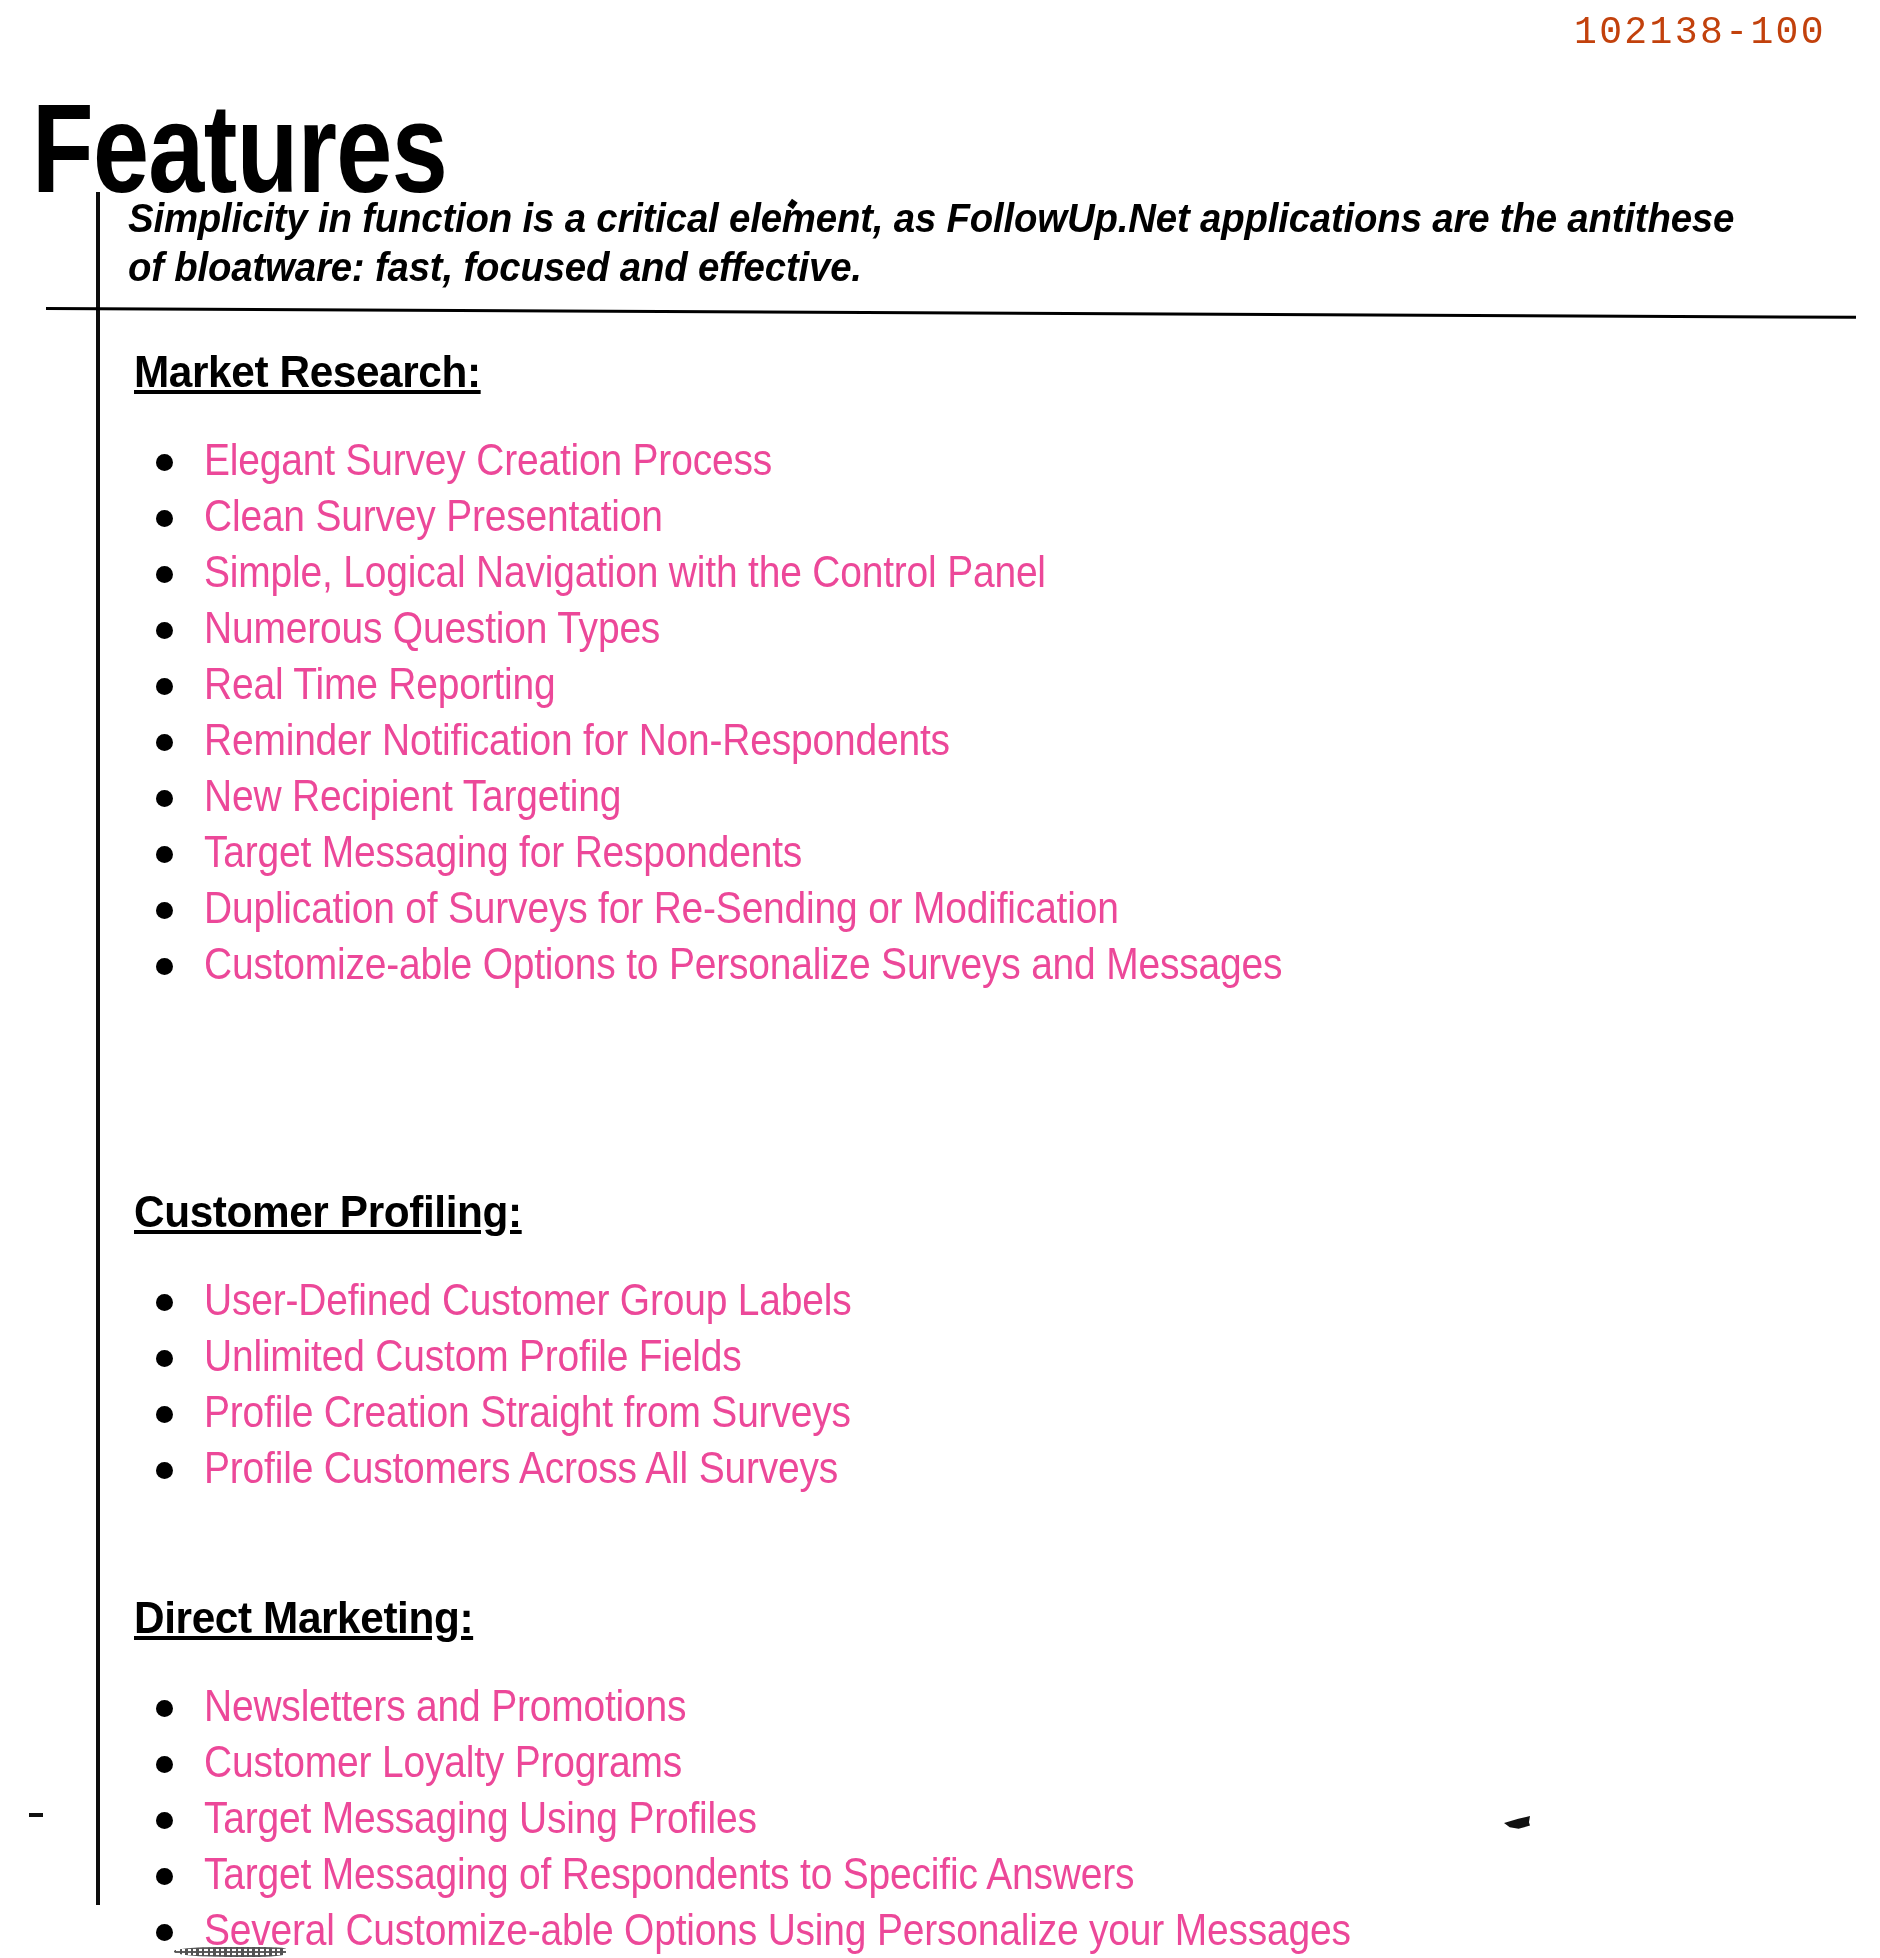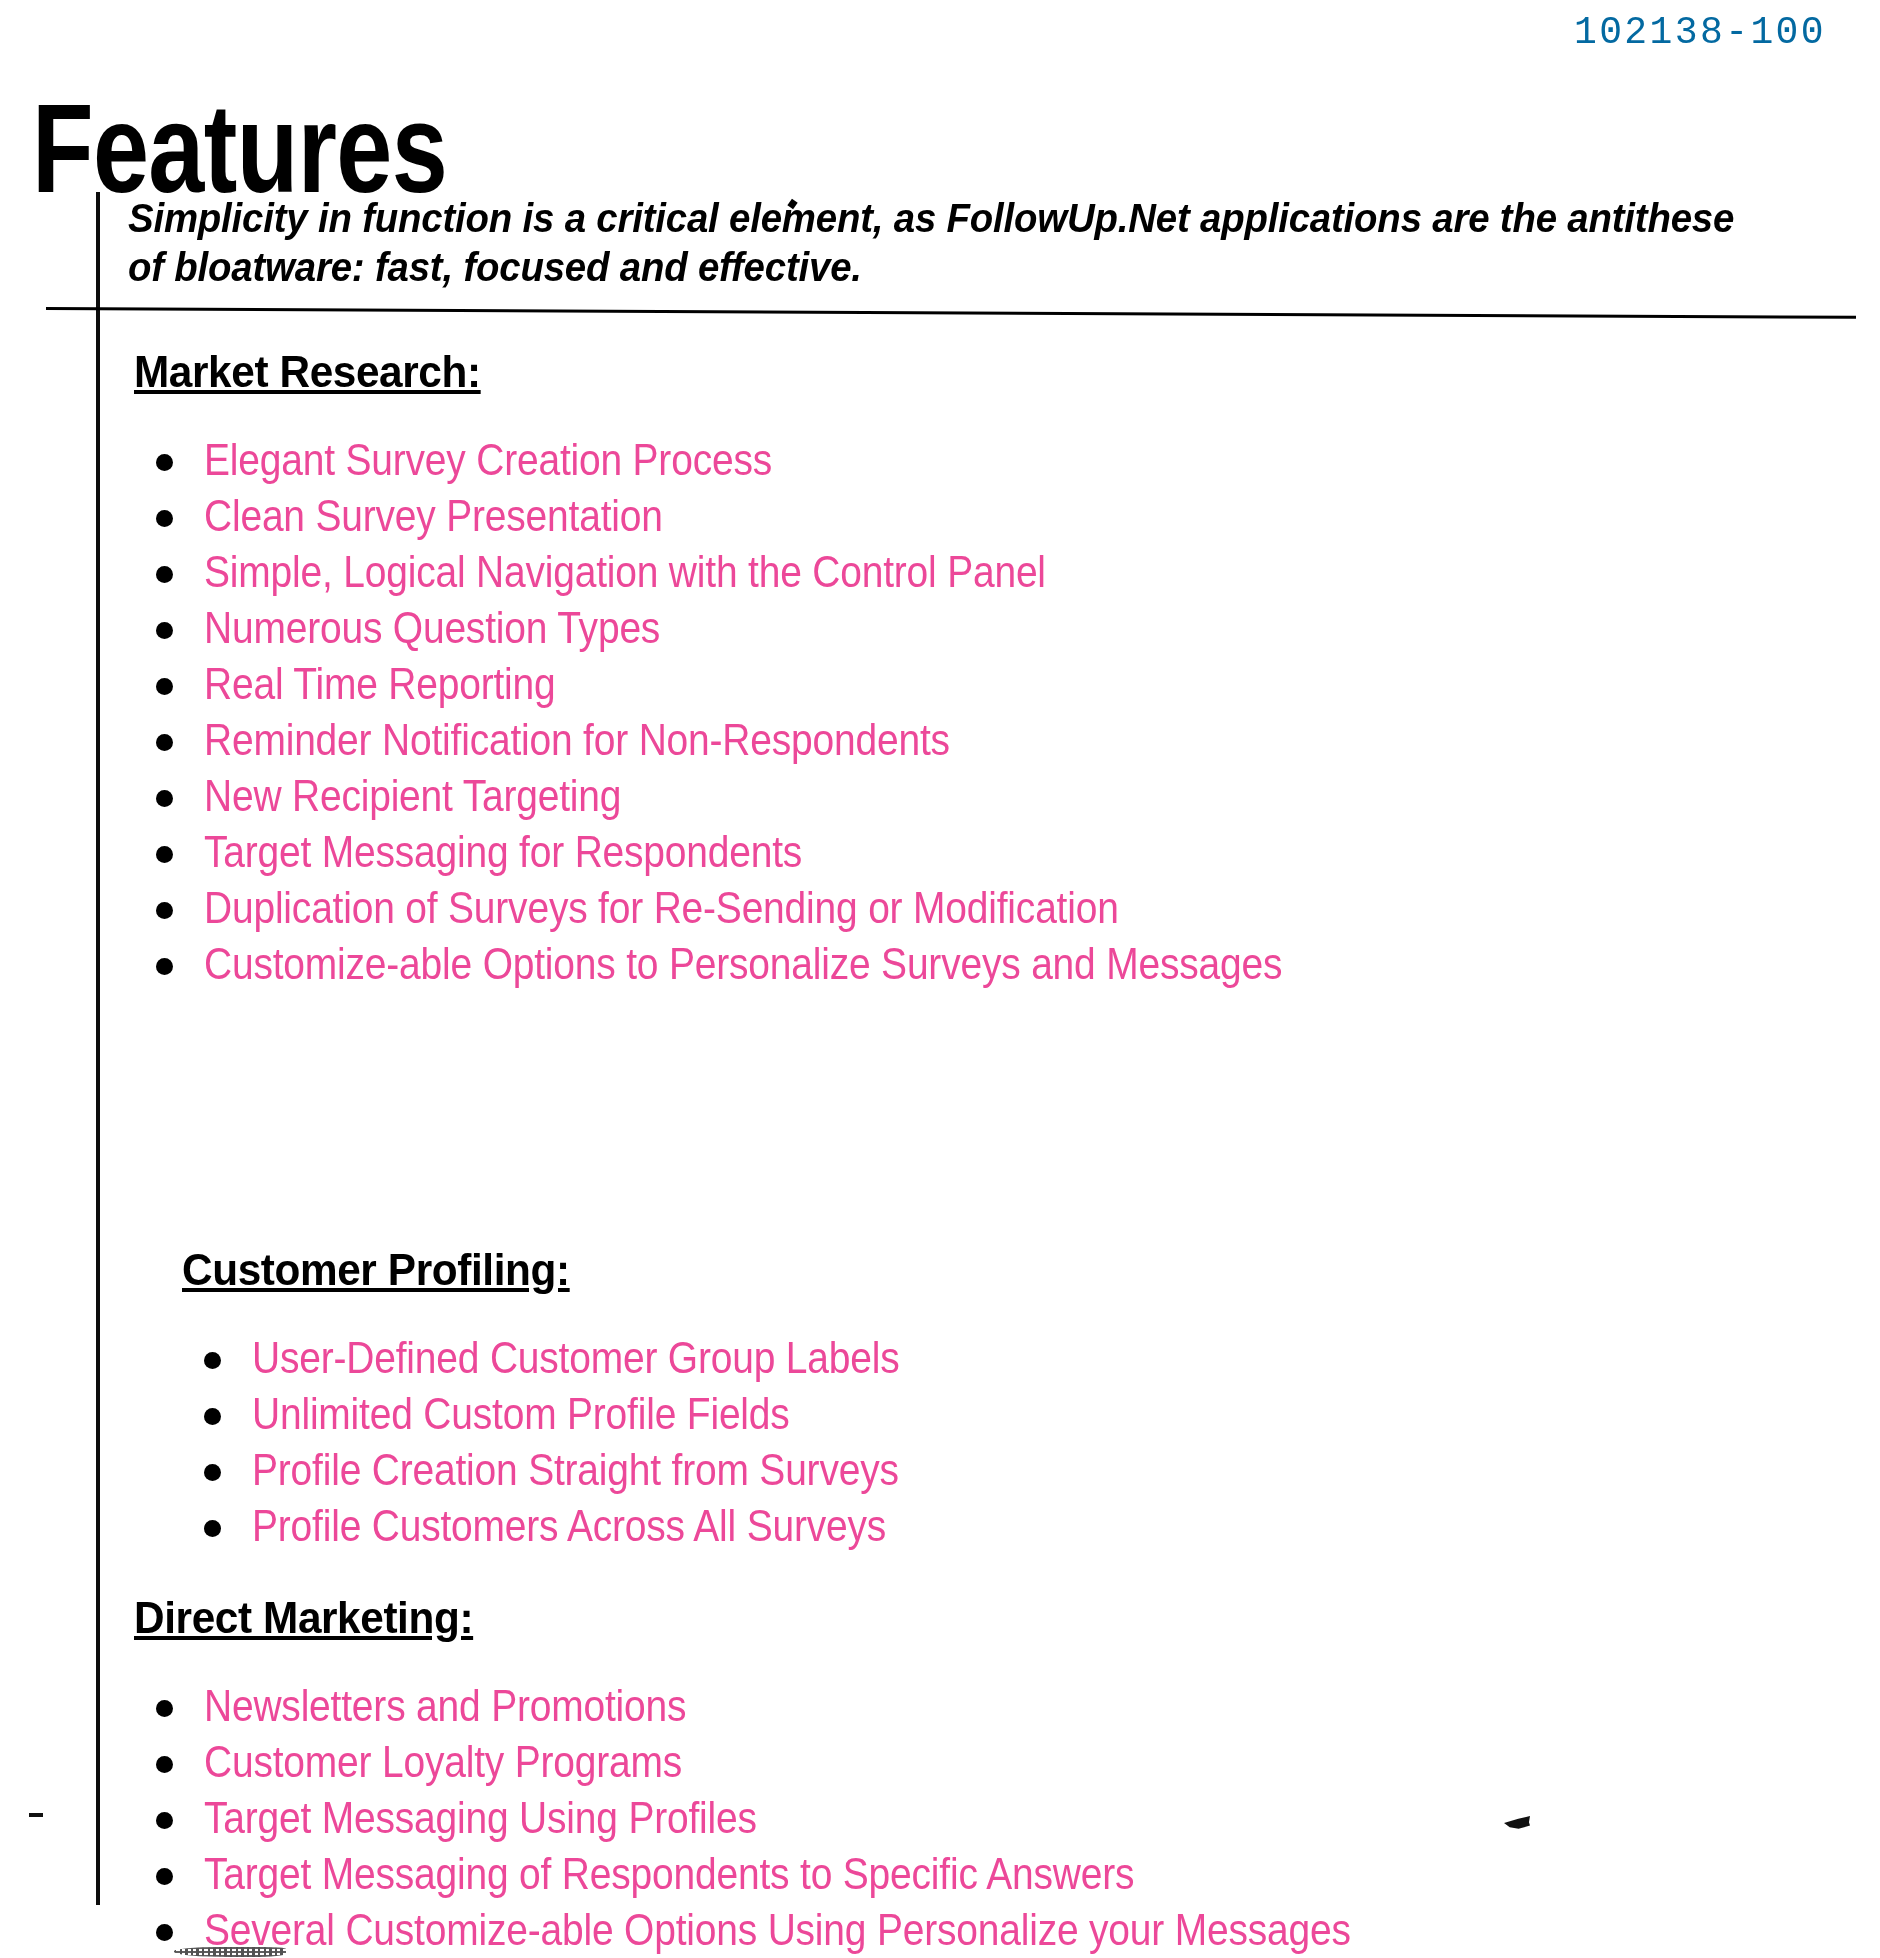--- a/index.html
+++ b/index.html
@@ -20,21 +20,21 @@
   }
 
   
   .doc-number {
     position: absolute;
     top: 11.2px;
     right: 54px;
     font-family: "Liberation Mono", "DejaVu Sans Mono", monospace;
     font-size: 38px;
     letter-spacing: 2.4px;
-    color: #0369a1;
+    color: #c2410c;
     white-space: nowrap;
   }
 
   .page-title {
     position: absolute;
     left: 32px;
     top: 1.6px;
     font-family: "Liberation Sans Narrow", "Liberation Sans", sans-serif;
     font-weight: 700;
     font-size: 126px;
@@ -142,21 +142,21 @@
     background: #000;
   }
   ul.bullets li .bullet-text {
     display: inline-block;
     transform: scaleX(0.865);
     transform-origin: left center;
   }
 
   
   #sec-0 { top: 346px; }
-  #sec-1 { top: 1244px; margin-left: 48px; }
+  #sec-1 { top: 1186px; }
   #sec-2 { top: 1592px; }
 
   
   .artifact { position: absolute; background: #111; }
   .artifact-dash {
     left: 29px; top: 1813px; width: 13.6px; height: 4px;
   }
   .artifact-smudge {
     left: 1504px; top: 1816px; width: 26px; height: 12.8px;
     clip-path: polygon(0% 55%, 55% 22%, 100% 0%, 96% 48%, 100% 74%, 56% 100%, 22% 88%);

